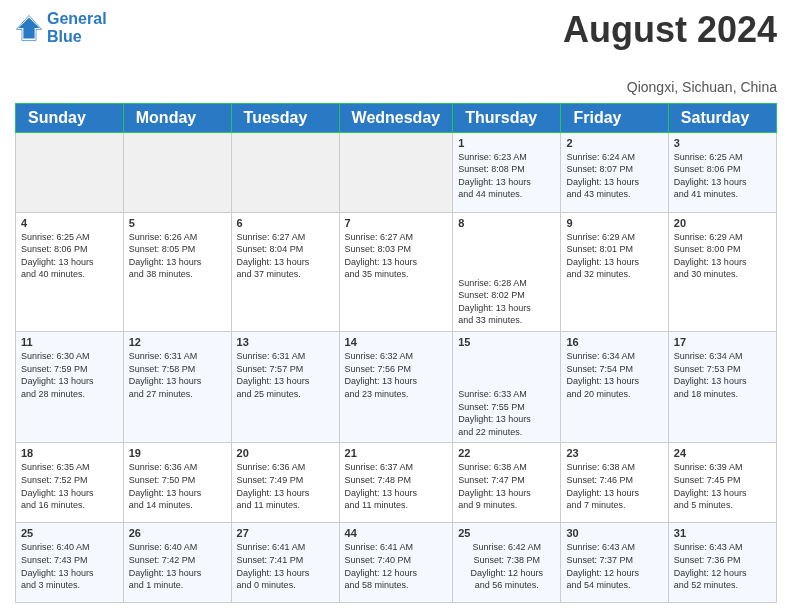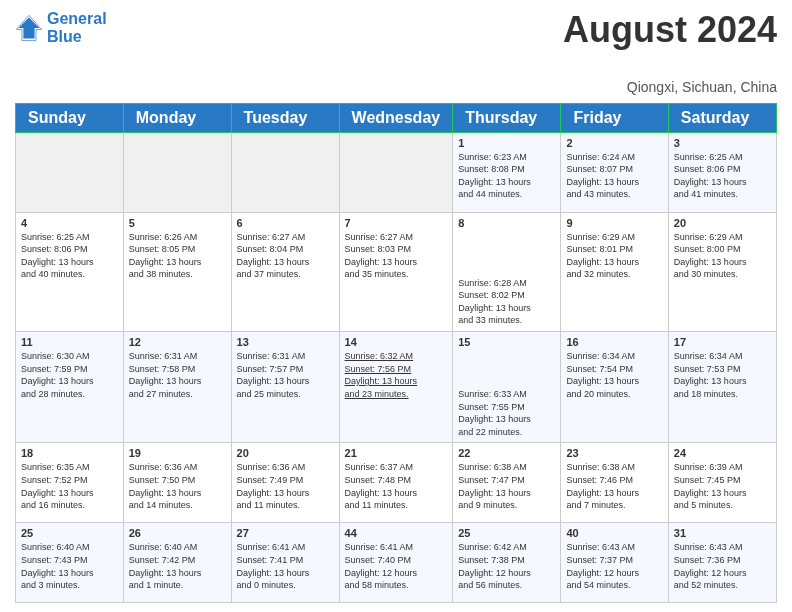--- a/index.html
+++ b/index.html
@@ -230,21 +230,21 @@
           </td>
           <td class="has-data">
             <span class="day-num">13</span>
             <div class="cell-text" style="white-space: pre-line;">Sunrise: 6:31 AM
 Sunset: 7:57 PM
 Daylight: 13 hours
 and 25 minutes.</div>
           </td>
           <td class="has-data">
             <span class="day-num">14</span>
-            <div class="cell-text" style="white-space: pre-line; text-decoration: underline;">Sunrise: 6:32 AM
+            <div class="cell-text" style="white-space: pre-line;">Sunrise: 6:32 AM
 Sunset: 7:56 PM
 Daylight: 13 hours
 and 23 minutes.</div>
           </td>
           <td class="has-data">
             <span class="day-num">15</span>
             <div class="cell-text" style="white-space: pre-line; margin-top: 40px;">Sunrise: 6:33 AM
 Sunset: 7:55 PM
 Daylight: 13 hours
 and 22 minutes.</div>
@@ -339,27 +339,27 @@
           </td>
           <td class="has-data">
             <span class="day-num">44</span>
             <div class="cell-text" style="white-space: pre-line;">Sunrise: 6:41 AM
 Sunset: 7:40 PM
 Daylight: 12 hours
 and 58 minutes.</div>
           </td>
           <td class="has-data">
             <span class="day-num">25</span>
-            <div class="cell-text" style="white-space: pre-line;">Sunrise: 6:42 AM
+            <div class="cell-text" style="white-space: pre-line; text-align: center;">Sunrise: 6:42 AM
 Sunset: 7:38 PM
 Daylight: 12 hours
 and 56 minutes.</div>
           </td>
           <td class="has-data">
-            <span class="day-num">40</span>
+            <span class="day-num">30</span>
             <div class="cell-text" style="white-space: pre-line;">Sunrise: 6:43 AM
 Sunset: 7:37 PM
 Daylight: 12 hours
 and 54 minutes.</div>
           </td>
           <td class="has-data">
             <span class="day-num">31</span>
             <div class="cell-text" style="white-space: pre-line;">Sunrise: 6:43 AM
 Sunset: 7:36 PM
 Daylight: 12 hours

